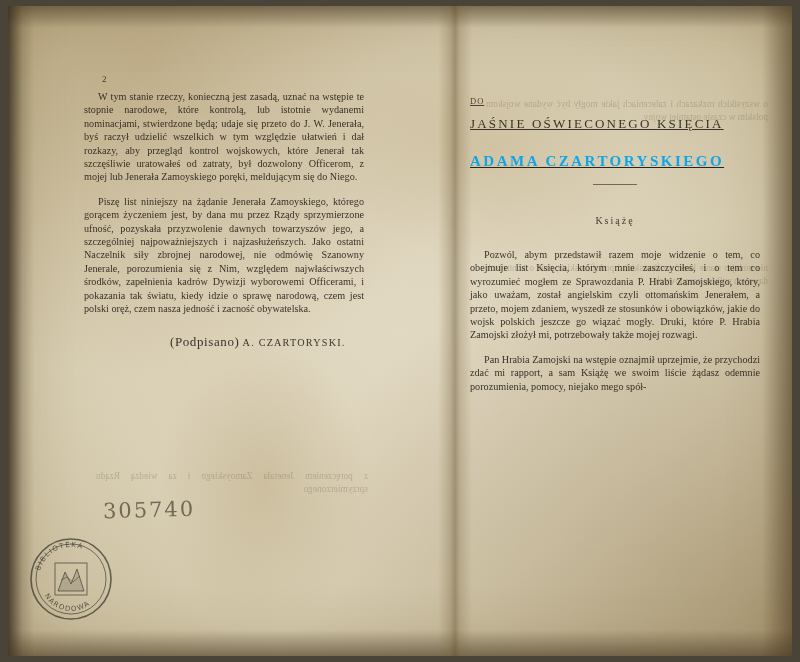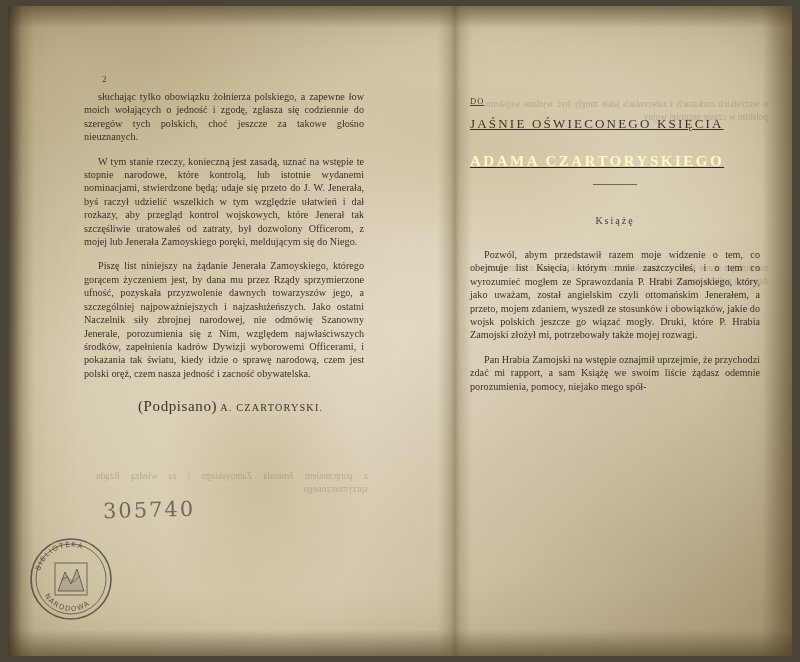--- a/index.html
+++ b/index.html
@@ -124,21 +124,21 @@
     font-size: 13px;
     letter-spacing: 2.2px;
     margin: 0 0 21px 0;
     opacity: 0.9;
   }
   .ded-line2 {
     font-size: 15px;
     font-weight: bold;
     letter-spacing: 2.5px;
     margin: 0 0 14px 0;
-    color: #fef9c3;
+    color: #0ea5e9;
   }
   .ded-rule {
     width: 44px;
     height: 1px;
     background: #3b3125;
     margin: 0 auto 30px auto;
     opacity: 0.65;
   }
   .salutation {
     font-size: 10px;
@@ -148,21 +148,21 @@
     opacity: 0.85;
   }
 
   
   .signature {
     font-size: 10.2px;
     margin: 18px 0 0 54px;
     letter-spacing: 0.6px;
     opacity: 0.9;
   }
-  .sig-paren { font-size: 15px; }
+  .sig-paren { font-size: 13px; margin-left: 32px; }
   .sig-name { letter-spacing: 1.2px; }
 
   
   .archive-number {
     position: absolute;
     top: 498px;
     left: 103px;
     font-family: "DejaVu Serif", serif;
     font-size: 21px;
     letter-spacing: 2px;
@@ -216,21 +216,20 @@
   </div>
   <div class="bleed bleed-right-mid">
     <p>nie mniej o stanie kadrów oficerskich i podoficerskich, oraz o kontrolach dawnych pułków narodowych</p>
   </div>
   <div class="bleed bleed-left-bot">
     <p>z poręczeniem Jenerała Zamoyskiego i za wiedzą Rządu sprzymierzonego</p>
   </div>
 
   <div class="col col-left">
     <div class="page-num">2</div>
-    <p class="body">słuchając tylko obowiązku żołnierza polskiego, a zapewne łow moich wołających o jedność i zgodę, zgłasza się codziennie do szeregów tych polskich, choć jeszcze za takowe głośno nieuznanych.</p>
     <p class="body">W tym stanie rzeczy, konieczną jest zasadą, uznać na wstępie te stopnie narodowe, które kontrolą, lub istotnie wydanemi nominacjami, stwierdzone będą; udaje się przeto do J. W. Jenerała, byś raczył udzielić wszelkich w tym względzie ułatwień i dał rozkazy, aby przegląd kontrol wojskowych, które Jenerał tak szczęśliwie uratowałeś od zatraty, był dozwolony Officerom, z mojej lub Jenerała Zamoyskiego poręki, meldującym się do Niego.</p>
     <p class="body">Piszę list niniejszy na żądanie Jenerała Zamoyskiego, którego gorącem życzeniem jest, by dana mu przez Rządy sprzymierzone ufność, pozyskała przyzwolenie dawnych towarzyszów jego, a szczególniej najpoważniejszych i najzasłużeńszych. Jako ostatni Naczelnik siły zbrojnej narodowej, nie odmówię Szanowny Jenerale, porozumienia się z Nim, względem najwłaściwszych środków, zapełnienia kadrów Dywizji wyborowemi Officerami, i pokazania tak światu, kiedy idzie o sprawę narodową, czem jest polski oręż, czem nasza jedność i zacność obywatelska.</p>
     <div class="signature">
       <span class="sig-paren">(Podpisano)</span>
       <span class="sig-name">A. CZARTORYSKI.</span>
     </div>
   </div>
 
   <div class="archive-number">305740</div>
 

